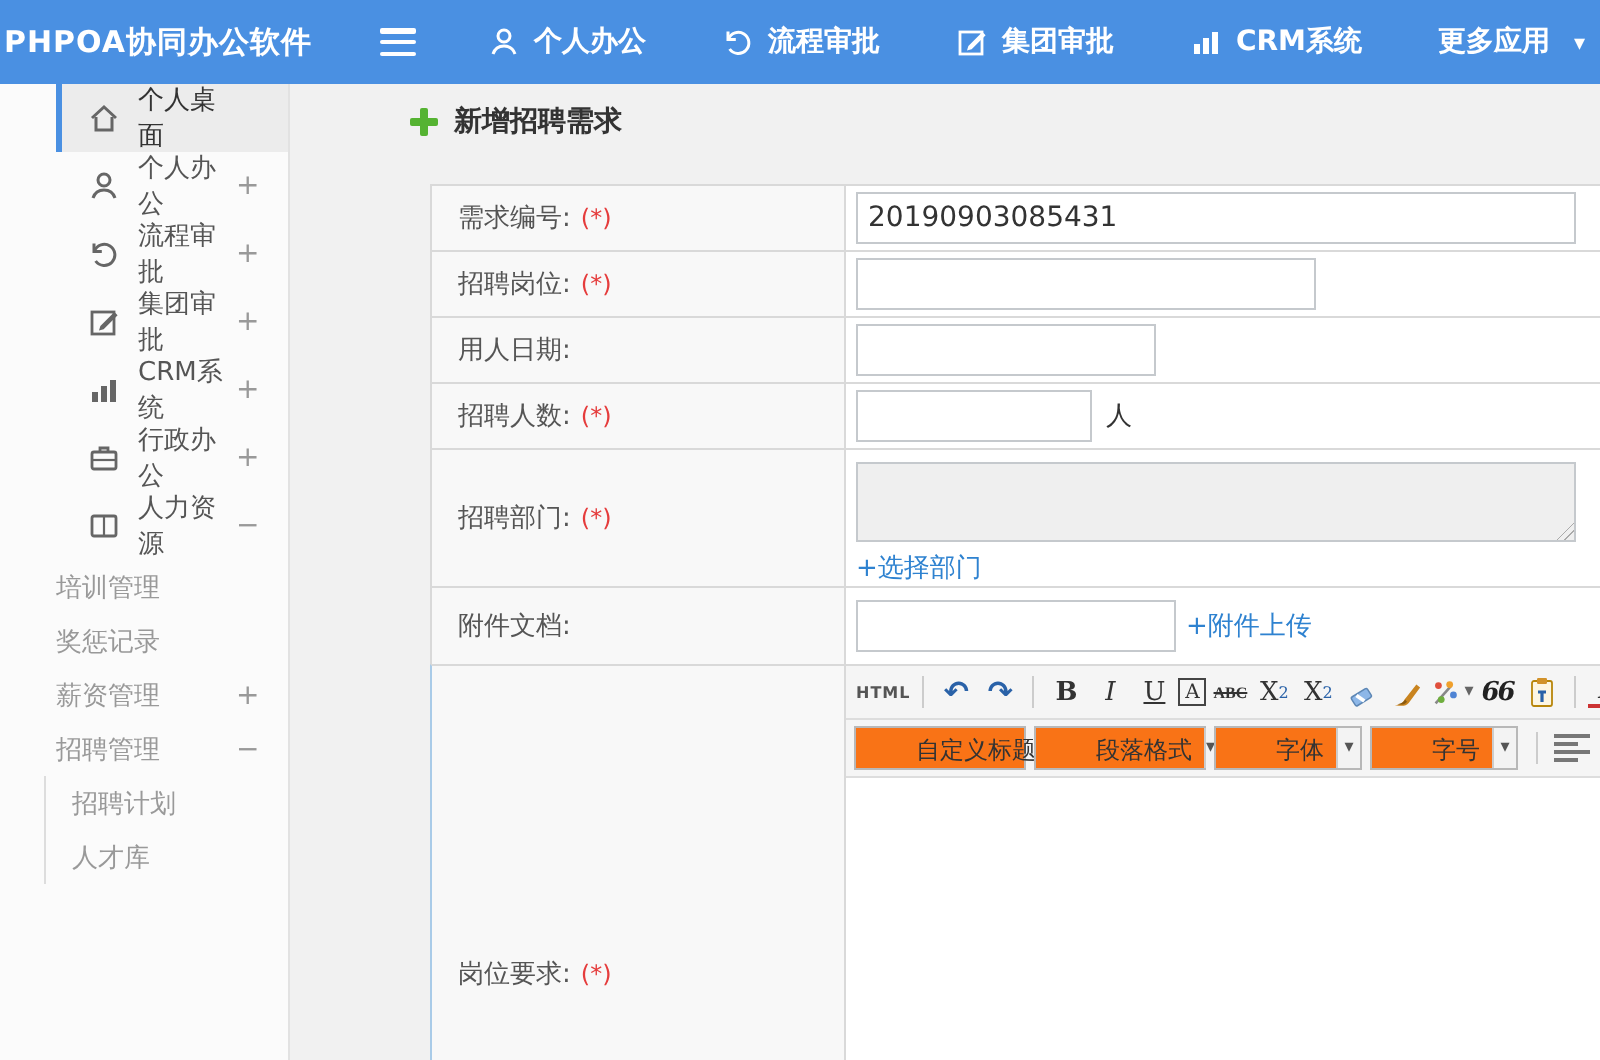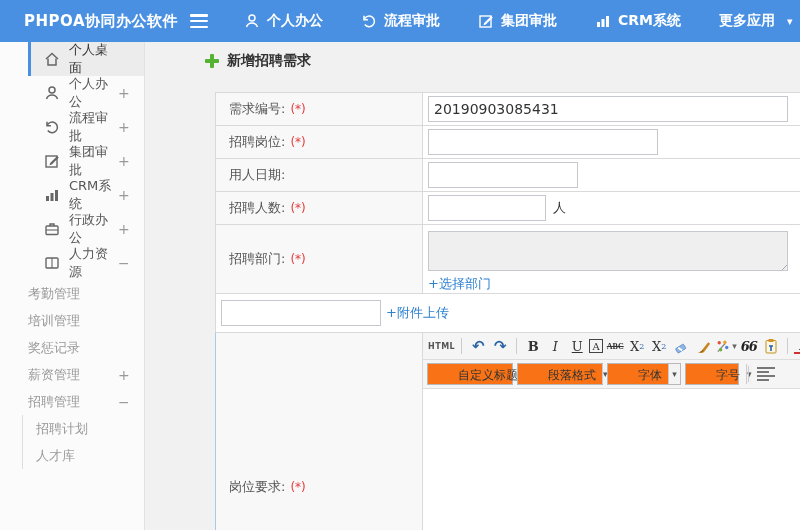--- a/index.html
+++ b/index.html
@@ -1,21 +1,21 @@
 <!DOCTYPE html>
 <html><head>
 <meta charset="utf-8">
 <style>
   * { margin:0; padding:0; box-sizing:border-box; }
   html,body { width:800px; height:530px; overflow:hidden; }
   body { font-family:"DejaVu Sans","Liberation Sans",sans-serif; background:#f1f1f1; position:relative; }
 
   
   .topbar { position:absolute; left:0; top:0; width:800px; height:42px; background:#4a90e2; display:flex; align-items:center; color:#fff; z-index:5; }
-  .logo { font-size:15px; font-weight:bold; padding-left:24px; width:190px; letter-spacing:.5px; }
+  .logo { font-size:15px; font-weight:bold; padding-left:2px; width:190px; letter-spacing:.5px; }
   .hamburger { width:18px; height:14px; display:flex; flex-direction:column; justify-content:space-between; cursor:pointer; margin-right:36px; }
   .hamburger i { display:block; height:2.5px; background:#fff; border-radius:1px; }
   .topnav { display:flex; align-items:center; gap:38px; font-size:14px; }
   .nav-item { display:flex; align-items:center; gap:7px; cursor:pointer; font-weight:bold; }
   .nav-item svg { display:block; }
   .top-caret { font-size:11px; margin-left:-26px; cursor:pointer; }
 
   
   .sidebar { position:absolute; left:0; top:42px; width:145px; height:488px; background:#fbfbfb; border-right:1px solid #e2e2e2; }
   .s-item { height:34px; display:flex; align-items:center; padding-left:13px; color:#555; font-size:13px; cursor:pointer; border-left:3px solid transparent;margin-left:28px; }
@@ -71,21 +71,21 @@
   .t-box { border:1px solid #444; font-size:10px; padding:0 2px; height:14px; min-width:14px; }
   .t-abc { font-size:8px; text-decoration:line-through; font-weight:bold;font-family:Liberation Serif, serif; }
   .t-sup sup,.t-sub sub { font-size:8px; color:#2a62a8; }
   .t-quote { font-weight:bold; font-style:italic; color:#222; letter-spacing:-1px; }
   .t-caret { font-size:9px; color:#666; margin-left:2px; }
   .t-fontcolor { border-bottom:2px solid #c33; line-height:1; height:15px; }
   .toolbar2 { flex:0 0 29px; }
   .tselect { display:flex; align-items:flex-end; background:#f97316; border:1px solid #b8b8b8; height:22px; margin-right:4px; cursor:pointer;padding-left:24px; }
   .tselect .tslabel { font-size:12px; color:#333; padding:0 6px; flex:1; }
   .tselect .tscaret { width:16px; align-self:stretch; border-left:1px solid #ccc; display:flex; align-items:center; justify-content:center; font-size:9px; color:#555; background:#f3f3f3; }
-  .dd1 { width:86px; } .dd2 { width:86px; } .dd3 { width:74px; } .dd4 { width:54px; }
+  .dd1 { width:86px; } .dd2 { width:86px; } .dd3 { width:74px; } .dd4 { width:74px; }
   .align-btn { width:18px; height:14px; display:inline-flex; flex-direction:column; justify-content:space-between; margin:0 3px; cursor:pointer; }
   .align-btn i { display:block; height:2px; background:#777; }
   .al-left i:nth-child(2), .al-left i:nth-child(4) { width:65%; }
   .editor-canvas { flex:1; background:#fff; }
 </style>
 </head>
 <body>
 
 <header class="topbar">
   <div class="logo">PHPOA协同办公软件</div>
@@ -193,24 +193,20 @@
   <div class="s-item">
     <span class="sicon"><svg width="16" height="16" viewBox="0 0 16 16">
           <rect x="2" y="3" width="12" height="10" rx="1" fill="none" stroke="currentColor" stroke-width="1.4"></rect>
           <path d="M8 3v10" stroke="currentColor" stroke-width="1.1"></path>
         </svg></span>
     <span class="slabel">人力资源</span>
     <span class="stoggle">−</span>
   </div>
 
   <div class="s-sub">
-    <span class="slabel">考勤管理</span>
-    <span class="stoggle"></span>
-  </div>
-  <div class="s-sub">
     <span class="slabel">培训管理</span>
     <span class="stoggle"></span>
   </div>
   <div class="s-sub">
     <span class="slabel">奖惩记录</span>
     <span class="stoggle"></span>
   </div>
   <div class="s-sub">
     <span class="slabel">薪资管理</span>
     <span class="stoggle">+</span>
@@ -285,20 +281,23 @@
     <div class="fv">
       <div class="ta-wrap">
         <textarea readonly="" style=""></textarea>
         <span class="ta-grip"></span>
       </div>
       <a class="blue-link">+选择部门</a>
     </div>
   </div>
 
   <div class="frow r-file">
+    <div class="fl">
+      <span>附件文档:</span>
+    </div>
     <div class="fv">
       <input class="txt w-file" type="text" style="">
       <a class="blue-link">+附件上传</a>
     </div>
   </div>
 
   <div class="frow r-editor">
     <div class="fl">
       <span>岗位要求:</span>
       <span class="req">(*)</span>

